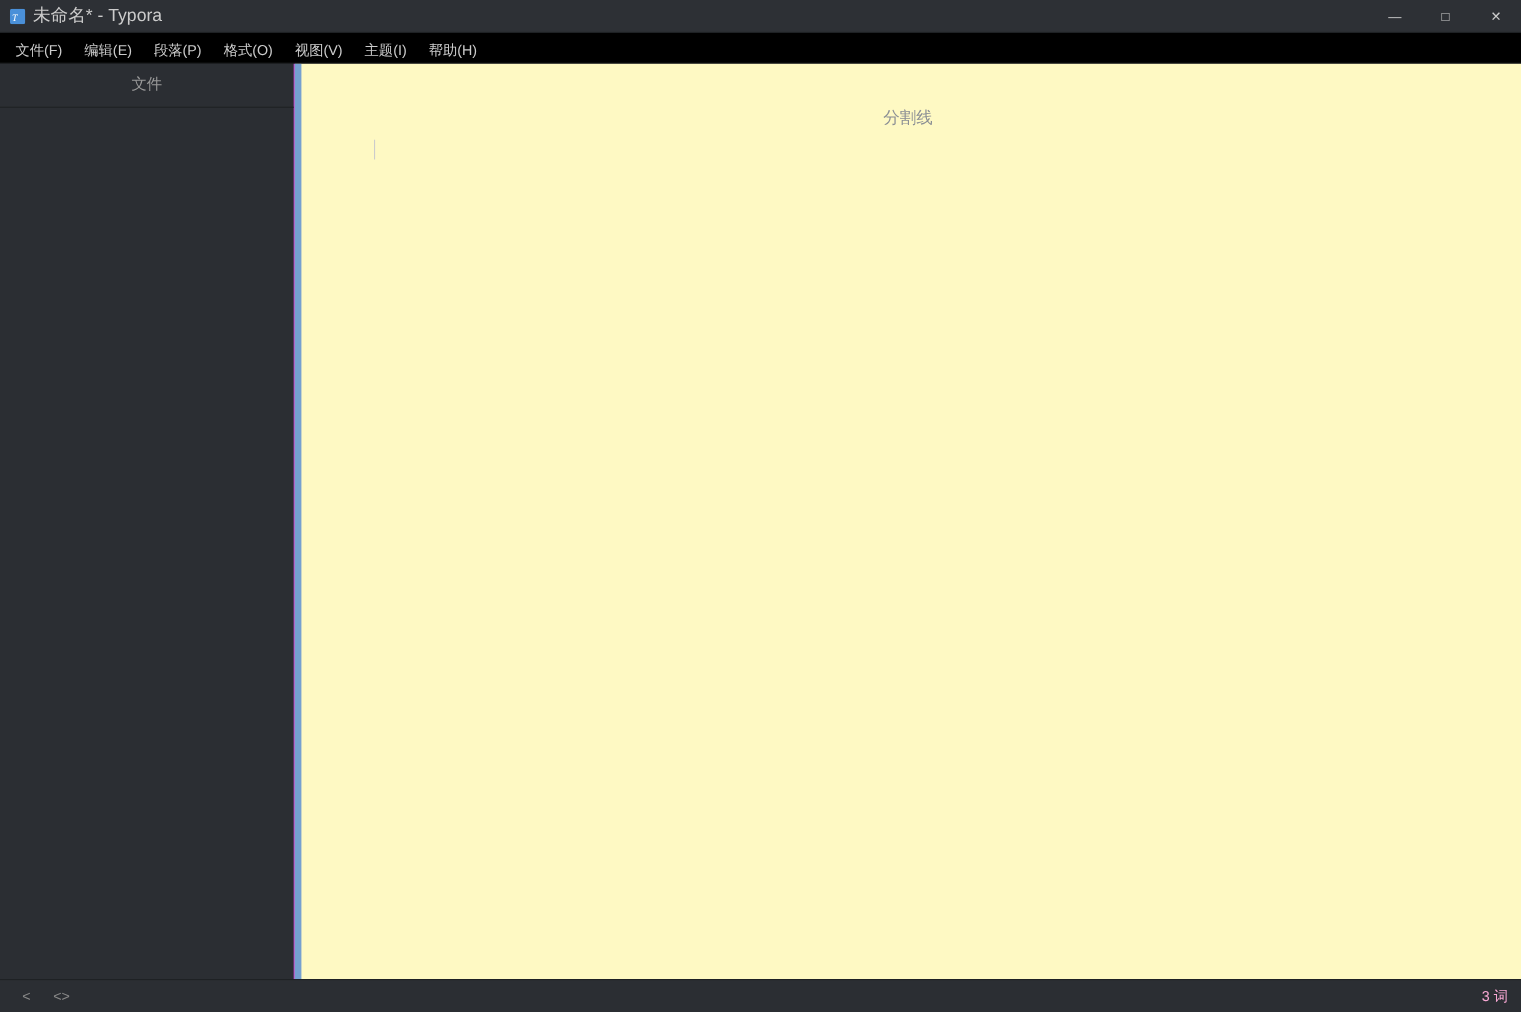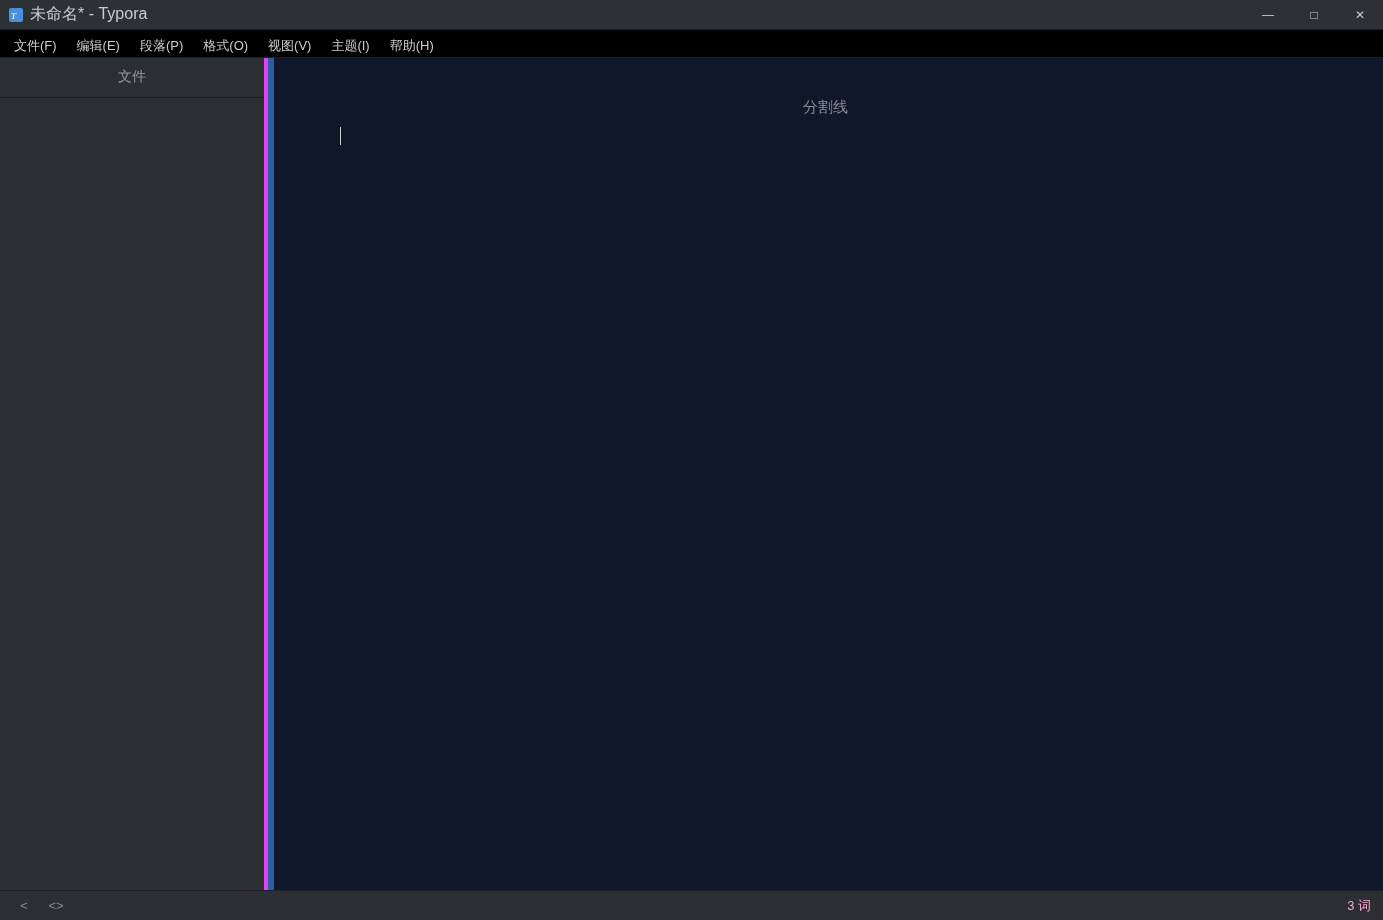--- a/index.html
+++ b/index.html
@@ -99,21 +99,21 @@
       width: 100%;
       height: calc(920px - 30px - 28px - 30px);
     }
 
     
     .sidebar {
       width: 268px;
       min-width: 268px;
       height: 100%;
       background: #2b2e33;
-      border-right: 4px solid #d946ef;
+      border-right: 1px solid #d946ef;
       display: flex;
       flex-direction: column;
     }
 
     .sidebar-tabs {
       display: flex;
       height: 40px;
       border-bottom: 1px solid #1e2124;
     }
 
@@ -136,21 +136,21 @@
 
     .sidebar-content {
       flex: 1;
       overflow-y: auto;
     }
 
     
     .editor-area {
       flex: 1;
       height: 100%;
-      background: #0f172a;
+      background: #fef9c3;
       display: flex;
       flex-direction: column;
       position: relative;
     }
 
     .editor-content {
       flex: 1;
       padding: 40px 60px;
       position: relative;
       overflow-y: auto;

